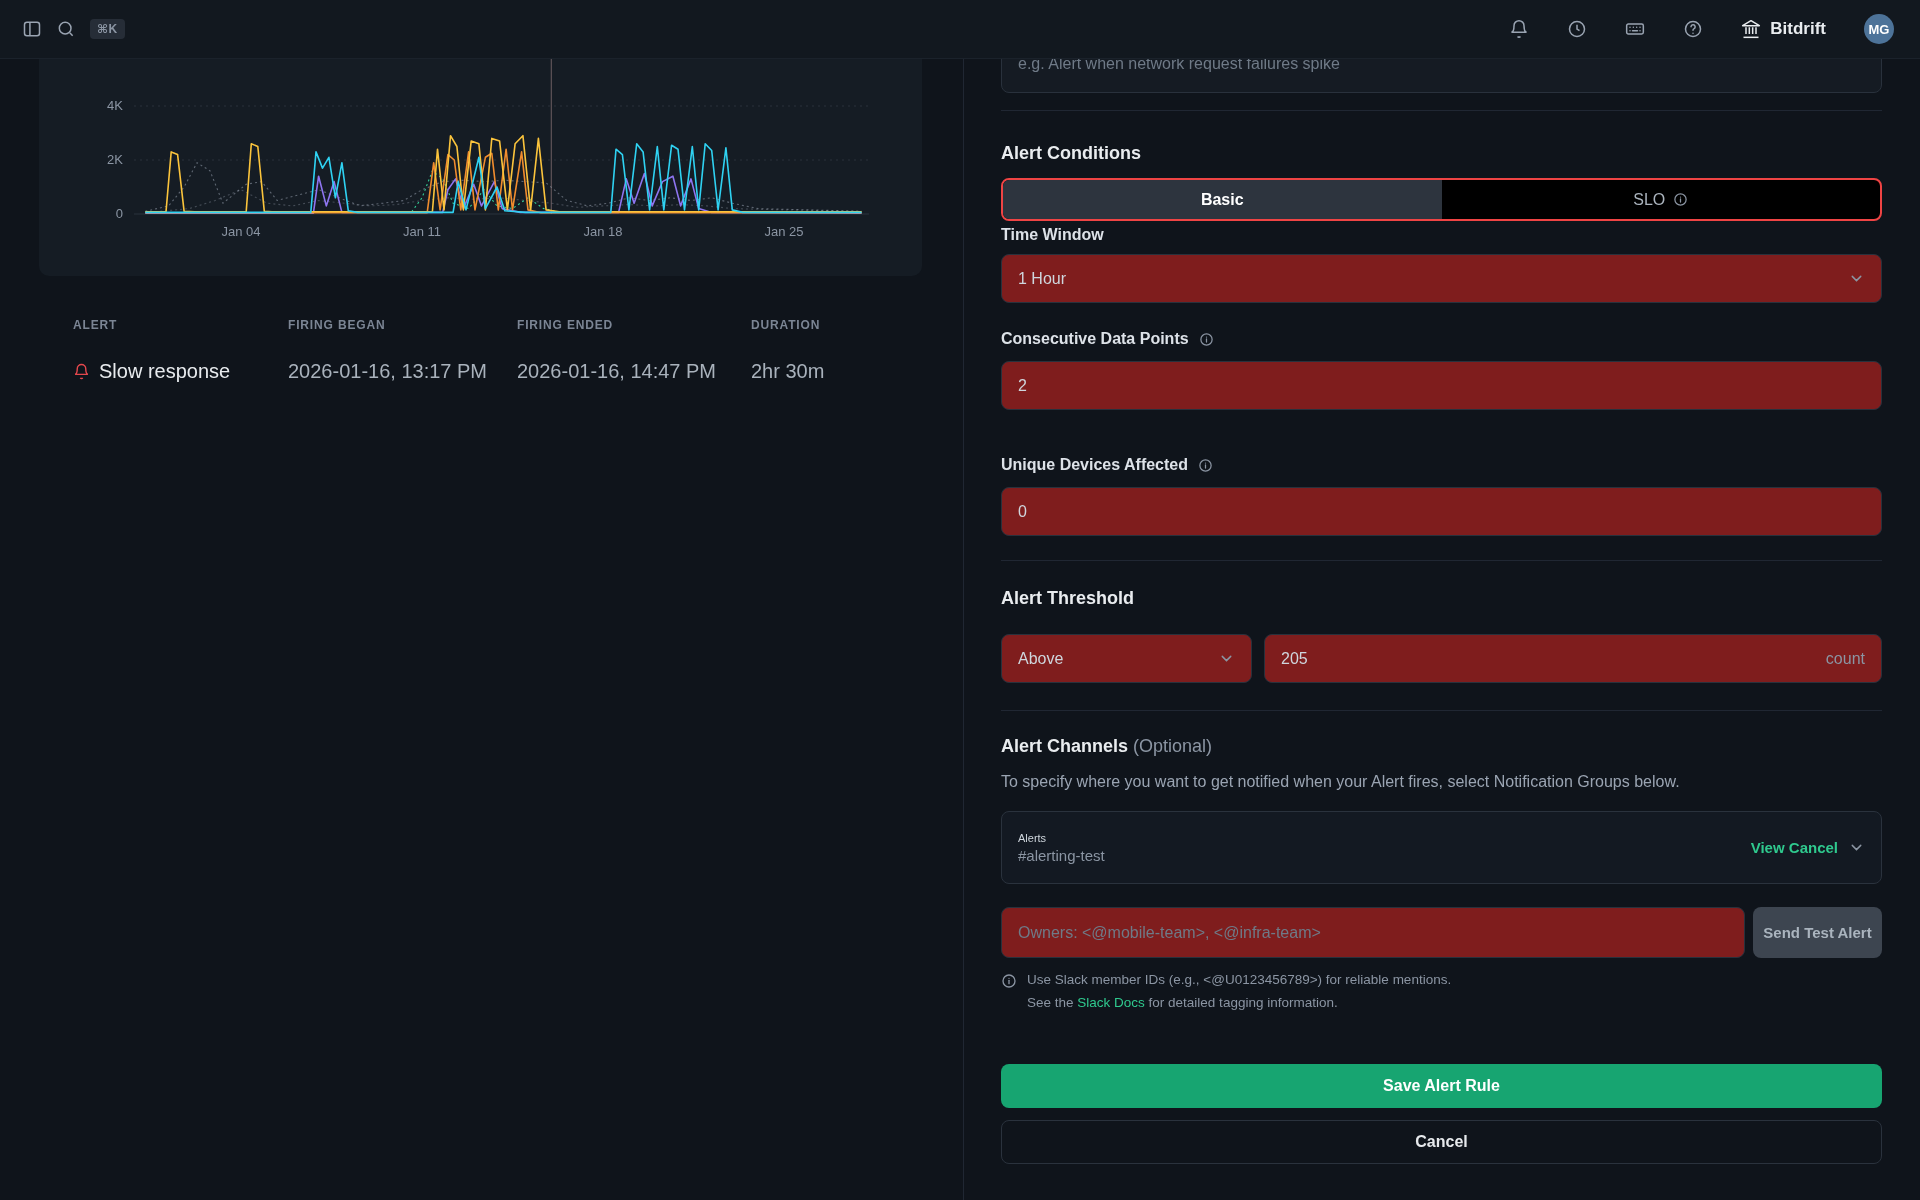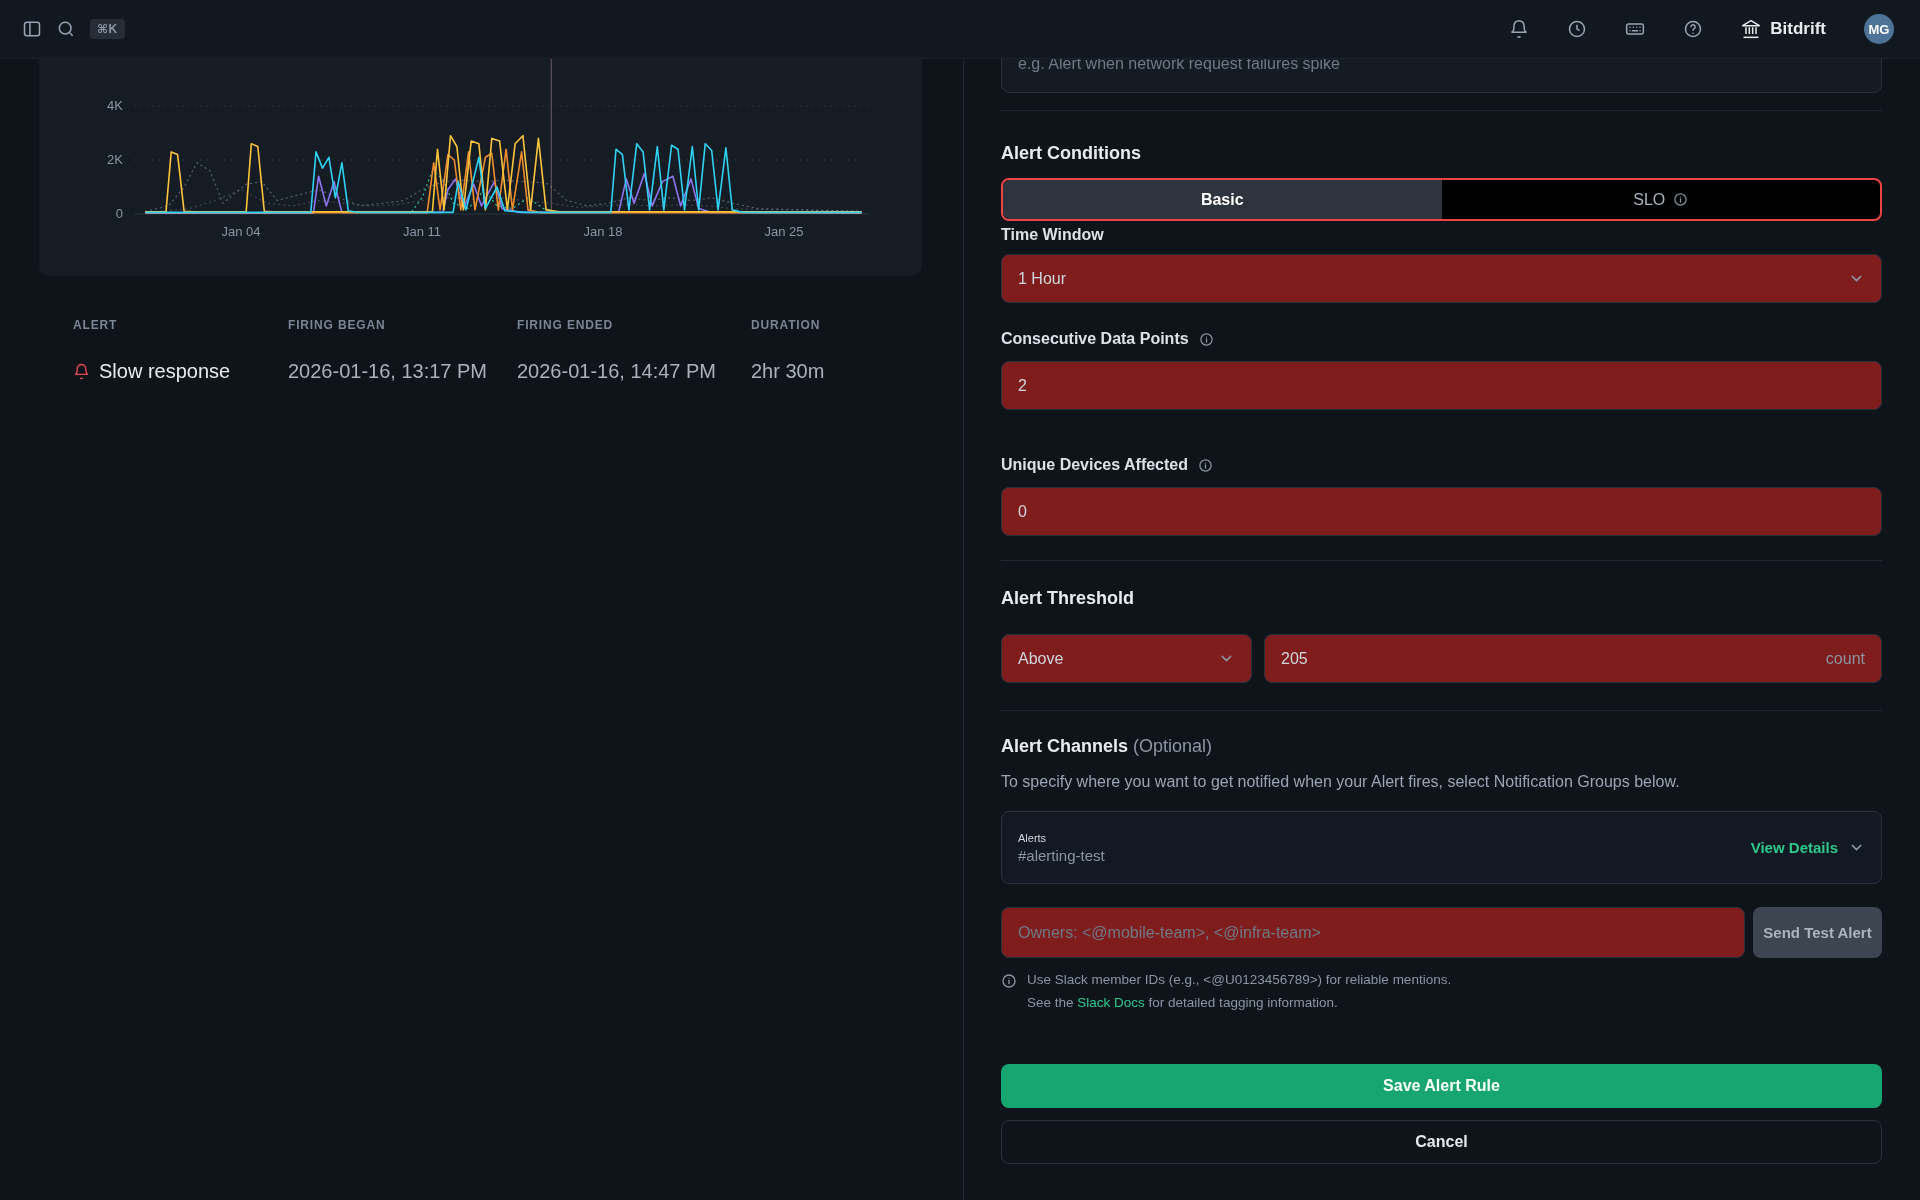--- a/index.html
+++ b/index.html
@@ -370,21 +370,21 @@
       </h2>
 
       <p class="channels-desc">To specify where you want to get notified when your Alert fires, select Notification Groups below.</p>
 
       <div class="group-card">
         <div>
           <div class="group-name">Alerts</div>
           <div class="group-channel">#alerting-test</div>
         </div>
         <div class="view-details">
-          <span class="view-details-label">View Details</span>
+          <span class="view-details-label">View Cancel</span>
           <span class="chev">
             <svg width="17" height="17" viewBox="0 0 24 24" fill="none" stroke="currentColor" stroke-width="2" stroke-linecap="round">
                 <path d="m6 9 6 6 6-6"></path>
               </svg>
           </span>
         </div>
       </div>
 
       <div class="owners-row">
         <div class="text-field owners-field">

